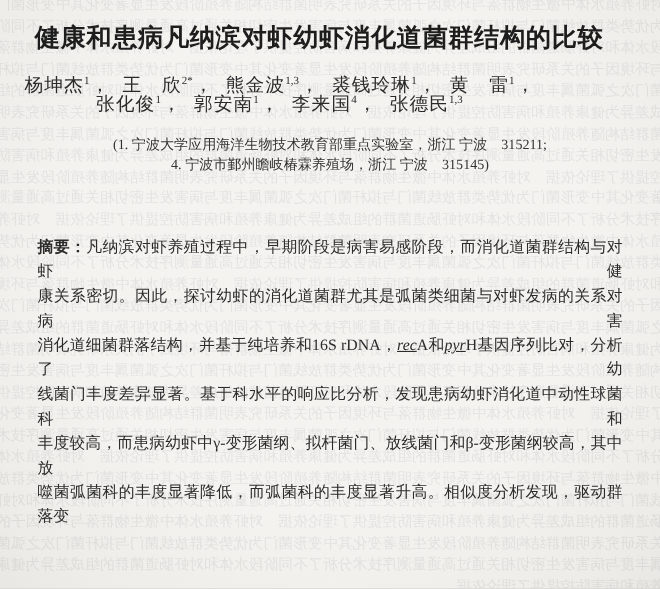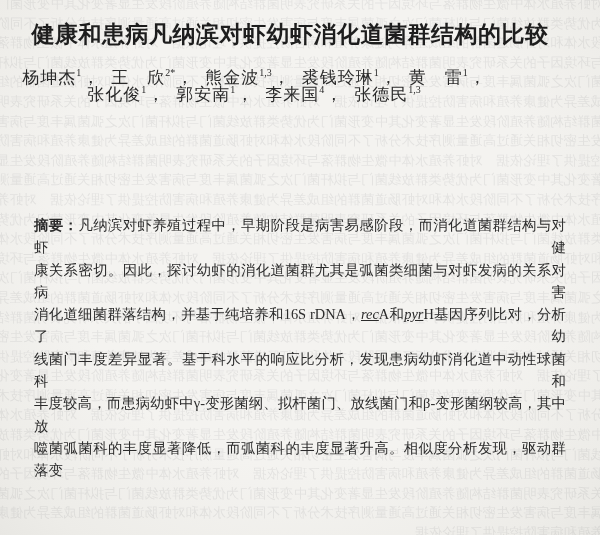--- a/index.html
+++ b/index.html
@@ -61,21 +61,21 @@
 
 <div class="page">
 
   <div class="bleed">对虾养殖水体中微生物群落与环境因子的关系研究表明菌群结构随养殖阶段发生显著变化其中变形菌门为优势类群放线菌门与拟杆菌门次之弧菌属丰度与病害发生密切相关通过高通量测序技术分析了不同阶段水体和对虾肠道菌群的组成差异为健康养殖和病害防控提供了理论依据　对虾养殖水体中微生物群落与环境因子的关系研究表明菌群结构随养殖阶段发生显著变化其中变形菌门为优势类群放线菌门与拟杆菌门次之弧菌属丰度与病害发生密切相关通过高通量测序技术分析了不同阶段水体和对虾肠道菌群的组成差异为健康养殖和病害防控提供了理论依据　对虾养殖水体中微生物群落与环境因子的关系研究表明菌群结构随养殖阶段发生显著变化其中变形菌门为优势类群放线菌门与拟杆菌门次之弧菌属丰度与病害发生密切相关通过高通量测序技术分析了不同阶段水体和对虾肠道菌群的组成差异为健康养殖和病害防控提供了理论依据　对虾养殖水体中微生物群落与环境因子的关系研究表明菌群结构随养殖阶段发生显著变化其中变形菌门为优势类群放线菌门与拟杆菌门次之弧菌属丰度与病害发生密切相关通过高通量测序技术分析了不同阶段水体和对虾肠道菌群的组成差异为健康养殖和病害防控提供了理论依据　对虾养殖水体中微生物群落与环境因子的关系研究表明菌群结构随养殖阶段发生显著变化其中变形菌门为优势类群放线菌门与拟杆菌门次之弧菌属丰度与病害发生密切相关通过高通量测序技术分析了不同阶段水体和对虾肠道菌群的组成差异为健康养殖和病害防控提供了理论依据　对虾养殖水体中微生物群落与环境因子的关系研究表明菌群结构随养殖阶段发生显著变化其中变形菌门为优势类群放线菌门与拟杆菌门次之弧菌属丰度与病害发生密切相关通过高通量测序技术分析了不同阶段水体和对虾肠道菌群的组成差异为健康养殖和病害防控提供了理论依据　对虾养殖水体中微生物群落与环境因子的关系研究表明菌群结构随养殖阶段发生显著变化其中变形菌门为优势类群放线菌门与拟杆菌门次之弧菌属丰度与病害发生密切相关通过高通量测序技术分析了不同阶段水体和对虾肠道菌群的组成差异为健康养殖和病害防控提供了理论依据　对虾养殖水体中微生物群落与环境因子的关系研究表明菌群结构随养殖阶段发生显著变化其中变形菌门为优势类群放线菌门与拟杆菌门次之弧菌属丰度与病害发生密切相关通过高通量测序技术分析了不同阶段水体和对虾肠道菌群的组成差异为健康养殖和病害防控提供了理论依据　对虾养殖水体中微生物群落与环境因子的关系研究表明菌群结构随养殖阶段发生显著变化其中变形菌门为优势类群放线菌门与拟杆菌门次之弧菌属丰度与病害发生密切相关通过高通量测序技术分析了不同阶段水体和对虾肠道菌群的组成差异为健康养殖和病害防控提供了理论依据　对虾养殖水体中微生物群落与环境因子的关系研究表明菌群结构随养殖阶段发生显著变化其中变形菌门为优势类群放线菌门与拟杆菌门次之弧菌属丰度与病害发生密切相关通过高通量测序技术分析了不同阶段水体和对虾肠道菌群的组成差异为健康养殖和病害防控提供了理论依据　</div>
 
   <h1 class="title">健康和患病凡纳滨对虾幼虾消化道菌群结构的比较</h1>
 
   <div class="authors" id="authors-line1"><span class="author"><span class="aname">杨坤杰</span><sup class="asup">1</sup><span class="asep">，</span></span><span class="author"><span class="aname">王　欣</span><sup class="asup">2*</sup><span class="asep">，</span></span><span class="author"><span class="aname">熊金波</span><sup class="asup">1,3</sup><span class="asep">，</span></span><span class="author"><span class="aname">裘钱玲琳</span><sup class="asup">1</sup><span class="asep">，</span></span><span class="author"><span class="aname">黄　雷</span><sup class="asup">1</sup><span class="asep">，</span></span></div>
   <div class="authors" id="authors-line2"><span class="author"><span class="aname">张化俊</span><sup class="asup">1</sup><span class="asep">，</span></span><span class="author"><span class="aname">郭安南</span><sup class="asup">1</sup><span class="asep">，</span></span><span class="author"><span class="aname">李来国</span><sup class="asup">4</sup><span class="asep">，</span></span><span class="author"><span class="aname">张德民</span><sup class="asup">1,3</sup></span></div>
 
-  <div id="affiliations"></div>
+  <div id="affiliations"><div class="affil-line">(1. 宁波大学应用海洋生物技术教育部重点实验室，浙江 宁波　315211;</div><div class="affil-line">4. 宁波市鄞州瞻岐椿霖养殖场，浙江 宁波　315145)</div></div>
 
   <div class="content">
     <div id="abstract">
         <div class="abs-line"><span class="bold ">摘要：</span><span>凡纳滨对虾养殖过程中，早期阶段是病害易感阶段，而消化道菌群结构与对虾健</span></div>
         <div class="abs-line"><span>康关系密切。因此，探讨幼虾的消化道菌群尤其是弧菌类细菌与对虾发病的关系对病害</span></div>
         <div class="abs-line"><span>消化道细菌群落结构，并基于纯培养和16S rDNA，</span><span class="ital">rec</span><span>A和</span><span class="ital">pyr</span><span>H基因序列比对，分析了幼</span></div>
         <div class="abs-line"><span>线菌门丰度差异显著。基于科水平的响应比分析，发现患病幼虾消化道中动性球菌科和</span></div>
         <div class="abs-line"><span>丰度较高，而患病幼虾中γ-变形菌纲、拟杆菌门、放线菌门和β-变形菌纲较高，其中放</span></div>
         <div class="abs-line"><span>噬菌弧菌科的丰度显著降低，而弧菌科的丰度显著升高。相似度分析发现，驱动群落变</span></div>
       </div>

